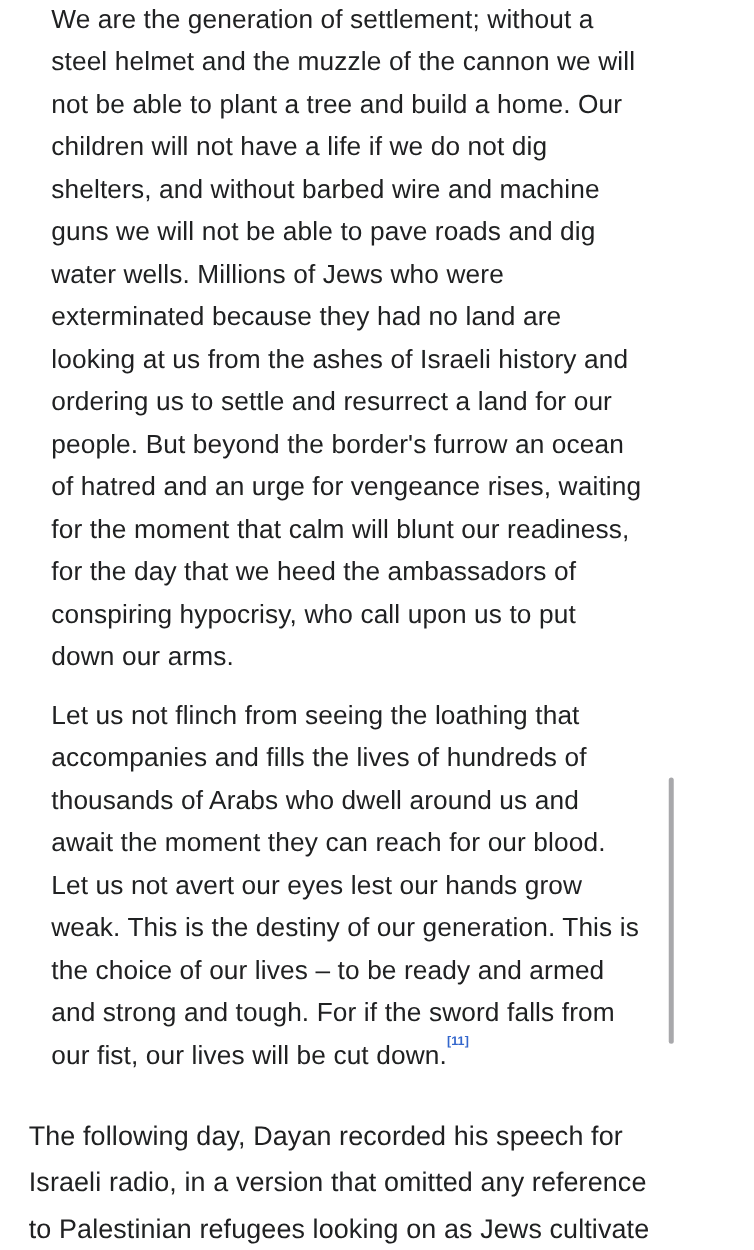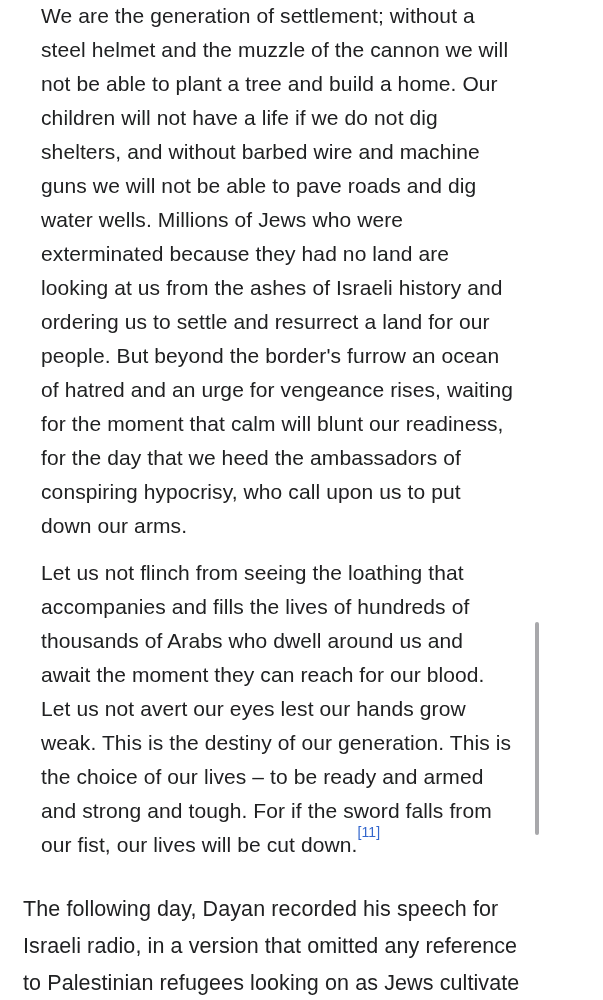--- a/index.html
+++ b/index.html
@@ -35,28 +35,29 @@
   blockquote.quote p:last-child {
     margin-bottom: 0;
   }
   p.body-para {
     margin: 29px 20px 0 23px;
     font-size: 21.5px;
     line-height: 37px;
     letter-spacing: 0.1px;
   }
   sup.cite {
-    font-size: 14px;
+    font-size: 10px;
     line-height: 0;
     position: relative;
     top: -7px;
     color: #3366cc;
     cursor: pointer;
     text-decoration: none;
     white-space: nowrap;
+    font-weight: bold;
   }
   .scroll-thumb {
     position: absolute;
     right: 2px;
     top: 622px;
     width: 4px;
     height: 213px;
     background: #a8a8ab;
     border-radius: 2px;
   }

